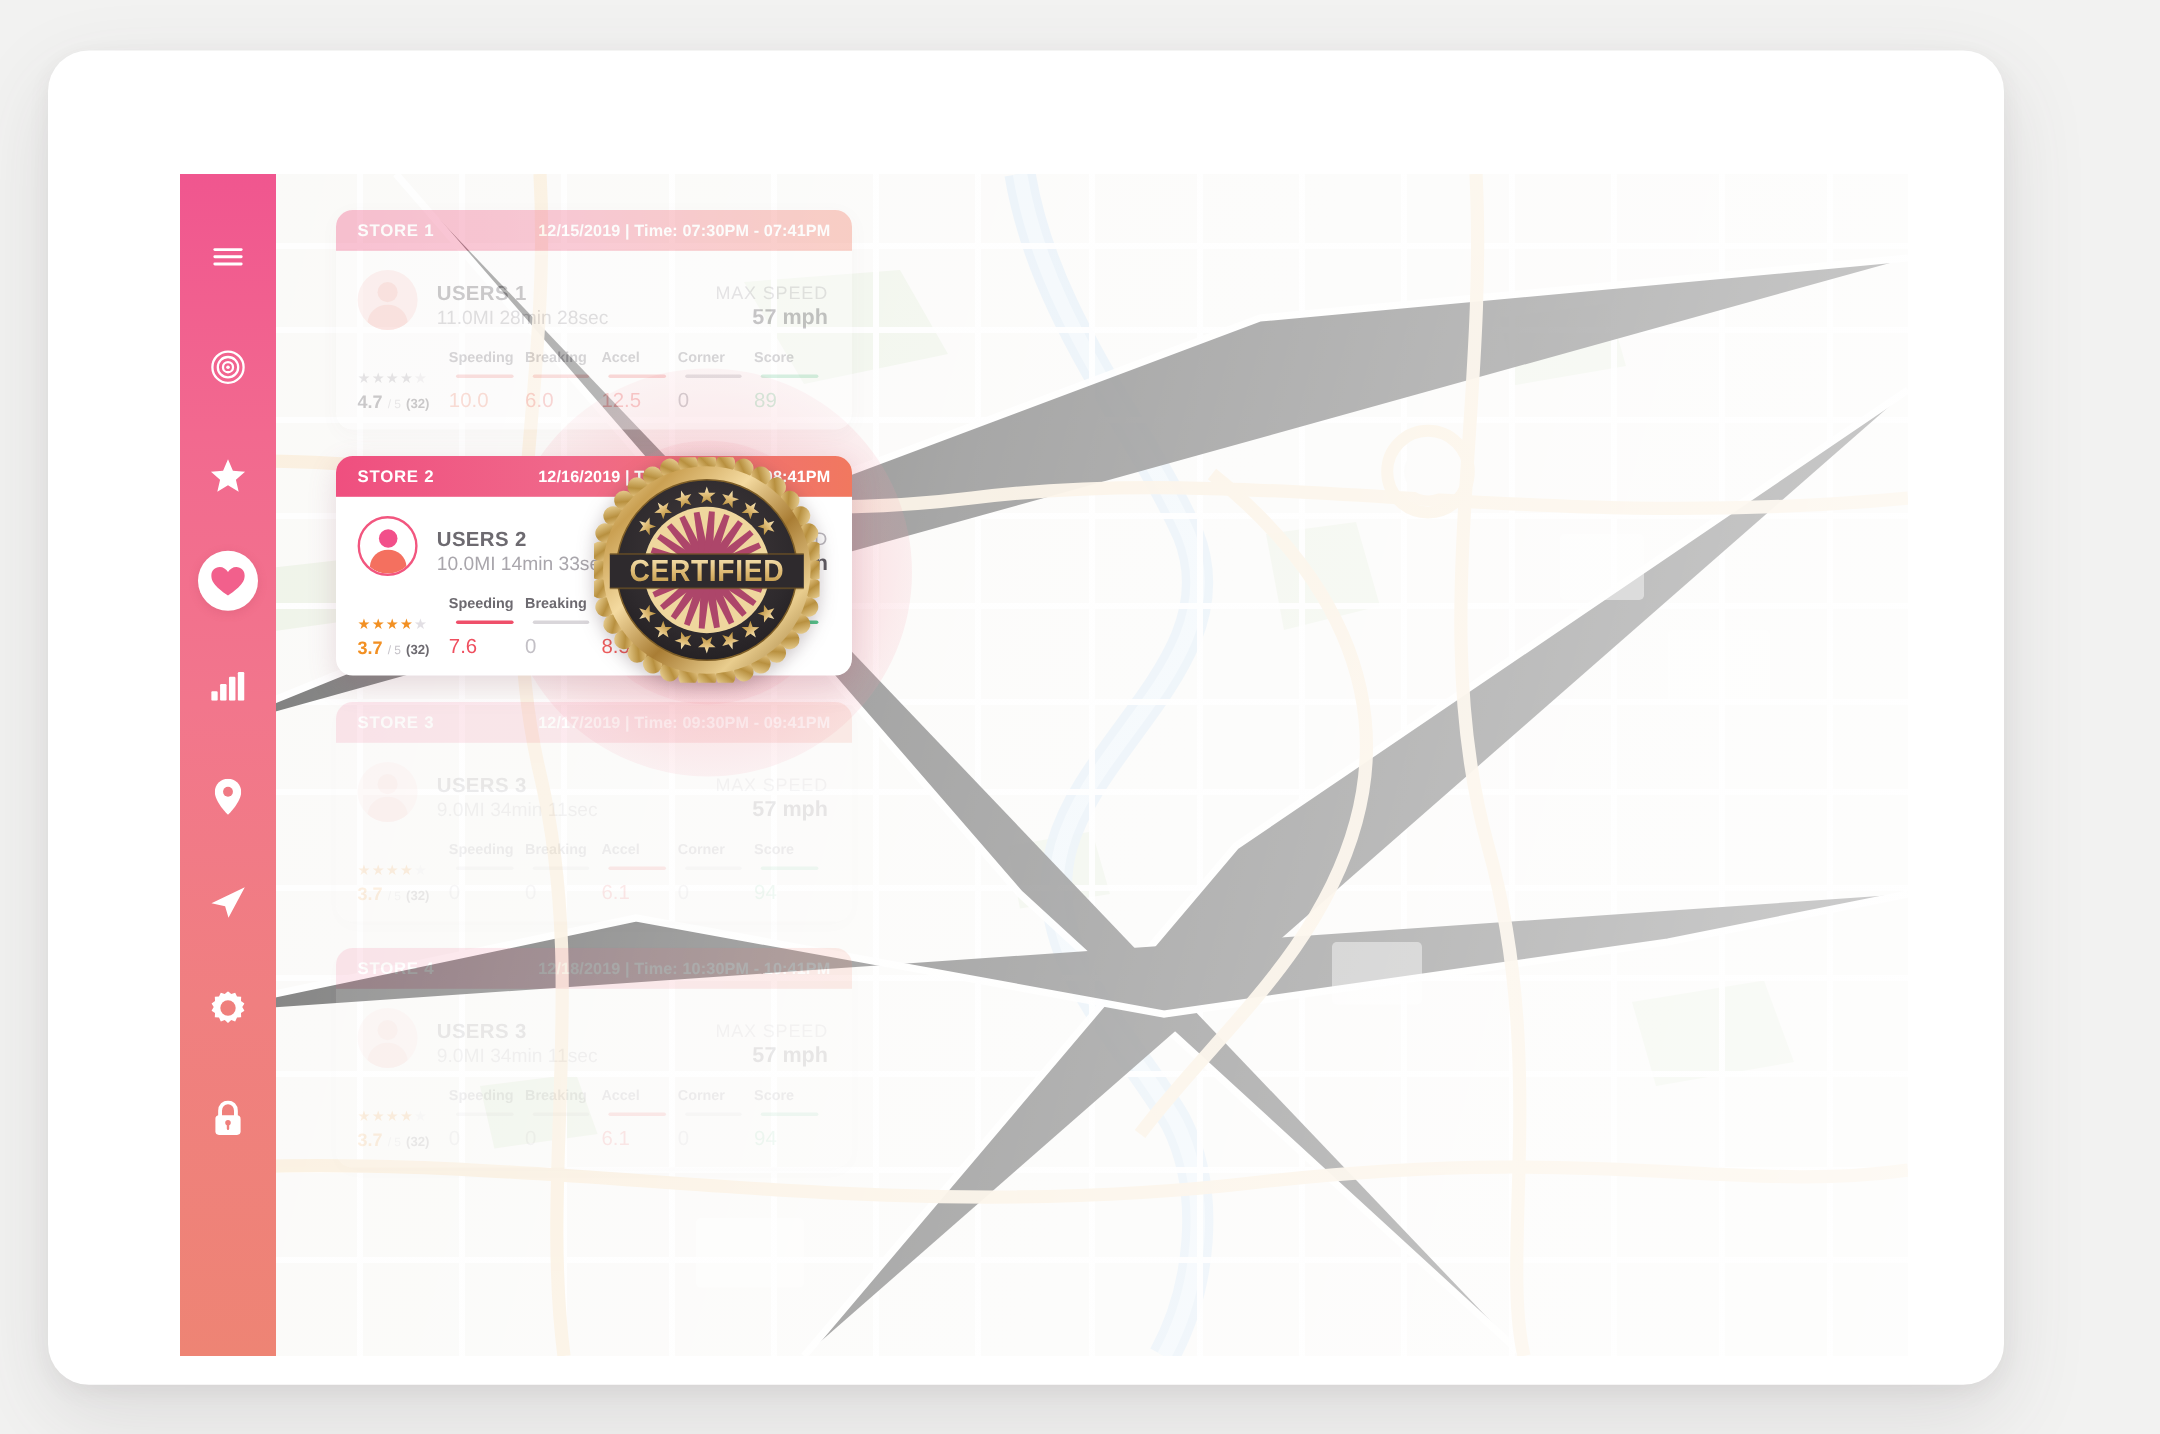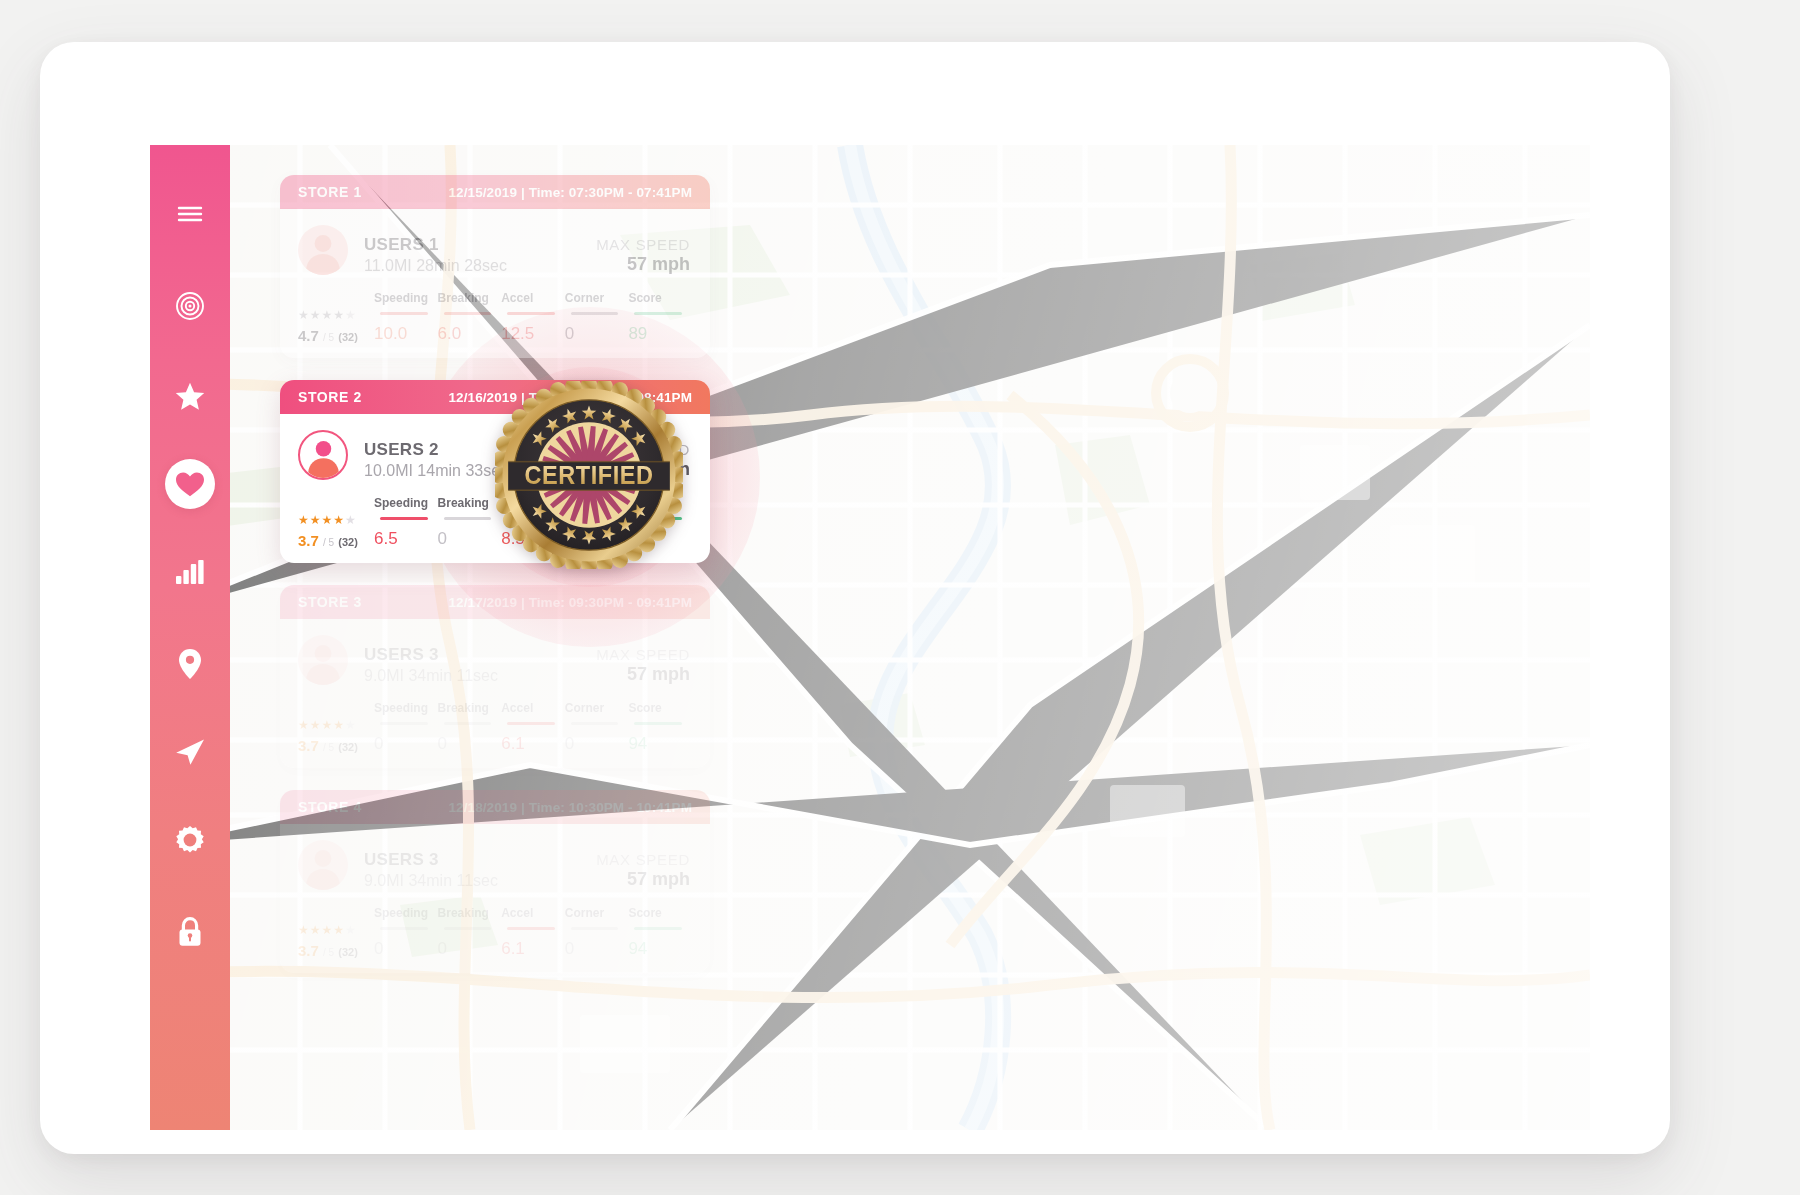--- a/index.html
+++ b/index.html
@@ -403,21 +403,21 @@
               <div class="rnum">
                 <span style="color:#f29023">3.7</span>
                 <small>/ 5</small>
                 <b>(32)</b>
               </div>
             </div>
             <div class="metrics">
               <div class="metric">
                 <div class="mlabel" style="color:#6d6a70">Speeding</div>
                 <div class="bar" style="background:#ef4f6a"></div>
-                <div class="mval" style="color:#ef4f5f">6.5</div>
+                <div class="mval" style="color:#ef4f5f">7.6</div>
               </div>
               <div class="metric">
                 <div class="mlabel" style="color:#6d6a70">Breaking</div>
                 <div class="bar" style="background:#d9d6da"></div>
                 <div class="mval" style="color:#c3c0c6">0</div>
               </div>
               <div class="metric">
                 <div class="mlabel" style="color:#6d6a70">Accel</div>
                 <div class="bar" style="background:#ef4f6a"></div>
                 <div class="mval" style="color:#ef5c5c">8.5</div>

